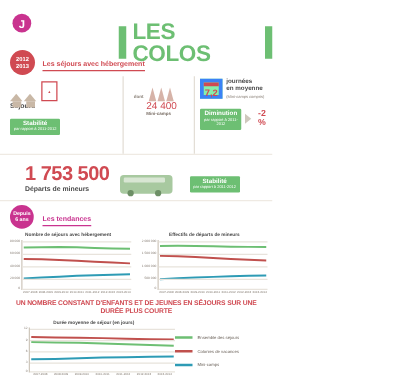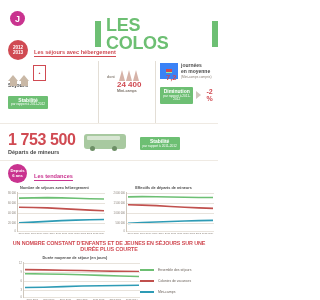--- a/index.html
+++ b/index.html
@@ -52,41 +52,41 @@
   .col-c { width:62px; padding-left:4px; }
 
   .ico-row { display:flex; align-items:flex-end; height:20px; }
   .house { width:0;height:0;border-left:5px solid transparent;border-right:5px solid transparent;border-bottom:6px solid #c9b8a6; position:relative; margin-right:1px;}
   .house:after { content:""; position:absolute; left:-3.5px; top:6px; width:7px; height:5px; background:#c9b8a6; }
   .cert { width:13px;height:16px;border:1px solid #d04a52;background:#fff; font-size:3px; color:#d04a52; text-align:center; padding-top:5px; margin-left:3px;}
   .dont { font-size:3.6px; color:#8a8178; margin:0 4px 2px 4px; font-weight:bold;}
   .tent { width:0;height:0;border-left:3.5px solid transparent;border-right:3.5px solid transparent;border-bottom:11px solid #d6b3a8; margin-right:1px;}
   .big-num { font-size:16px; font-weight:bold; color:#d04a52; line-height:1; margin-top:4px; letter-spacing:-.4px;}
   .big-lbl { font-size:5.5px; font-weight:bold; color:#4a4a4a; margin-top:1px;}
-  .sm-num { font-size:8px; font-weight:bold; color:#d04a52; line-height:1; }
+  .sm-num { font-size:8px; font-weight:normal; color:#d04a52; line-height:1; }
   .sm-lbl { font-size:3.6px; font-weight:bold; color:#7a6f66; }
 
-  .cal { width:18px;height:16px;border:6px solid #3b82f6;background:#86efac; position:relative; }
+  .cal { width:18px;height:16px;border:3px solid #3b82f6;background:#86efac; position:relative; }
   .cal-top { height:3px; background:#d04a52; }
   .cal-num { font-size:7.5px;font-weight:bold;color:#d04a52;text-align:center;line-height:12px;}
   .avg-wrap { display:flex; align-items:center; gap:3px; }
   .avg-t1 { font-size:5px; font-weight:bold; color:#4a4a4a; line-height:1.15;}
   .avg-t2 { font-size:3.2px; color:#8a8178; }
 
   .pill {
     display:inline-block; padding:2px 3px; border-radius:1px;
     color:#fff; font-size:5px; font-weight:bold; line-height:1.1; text-align:center;
   }
   .pill small { display:block; font-size:3.2px; font-weight:normal; }
   .pill-green { background:#6dbf73; }
   .pct { font-size:7px; font-weight:bold; color:#d04a52; margin-left:5px;}
   .tri { width:0;height:0;border-top:4px solid transparent;border-bottom:4px solid transparent;border-left:5px solid #cfc8bd; margin-left:3px;}
 
   
-  .sec2 { display:flex; align-items:center; padding:4px 0 5px 8px; border-top:1px solid #efeae3;}
+  .sec2 { display:flex; align-items:flex-end; padding:4px 0 5px 20px; border-top:1px solid #efeae3;}
   .bus { width:42px;height:15px;background:#a8c9a0;border-radius:3px;position:relative; margin-left:8px;}
   .bus-win { position:absolute; top:2px; left:3px; width:33px; height:4px; background:#d8e6d3; border-radius:1px;}
   .bus-w1,.bus-w2 { position:absolute; bottom:-2px; width:5px;height:5px;border-radius:50%;background:#6d8f66;}
   .bus-w1{left:6px;} .bus-w2{left:28px;}
 
   
   .sec3 { border-top:1px solid #efeae3; padding-top:3px; position:relative;}
   .yr-badge2 {
     position:absolute; left:8px; top:3px;
     width:19px; height:19px; border-radius:50%;

